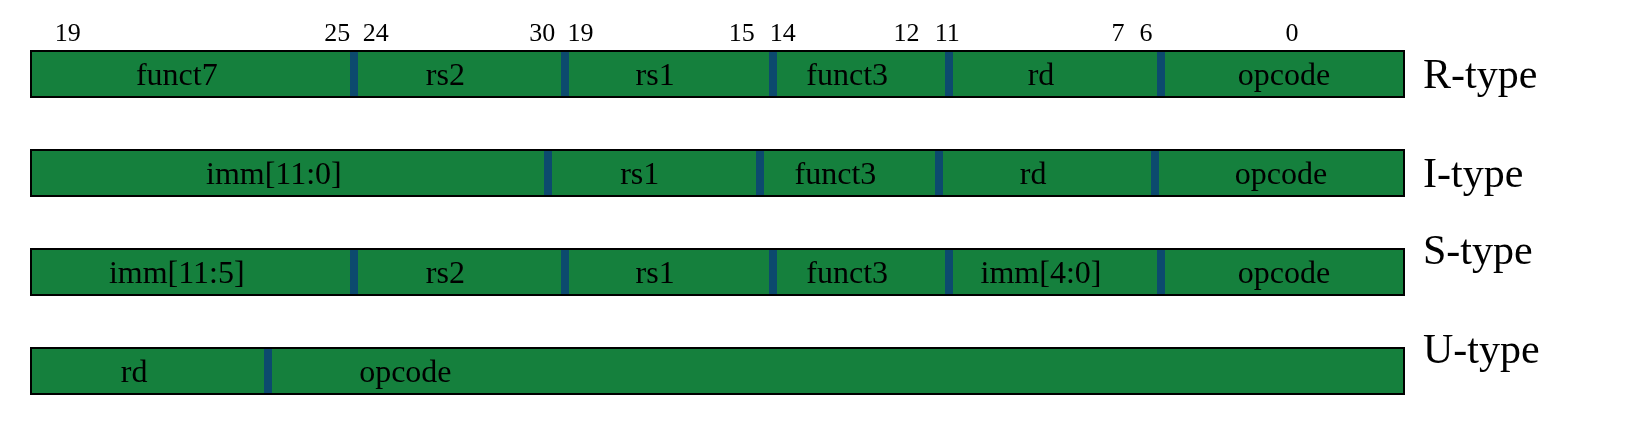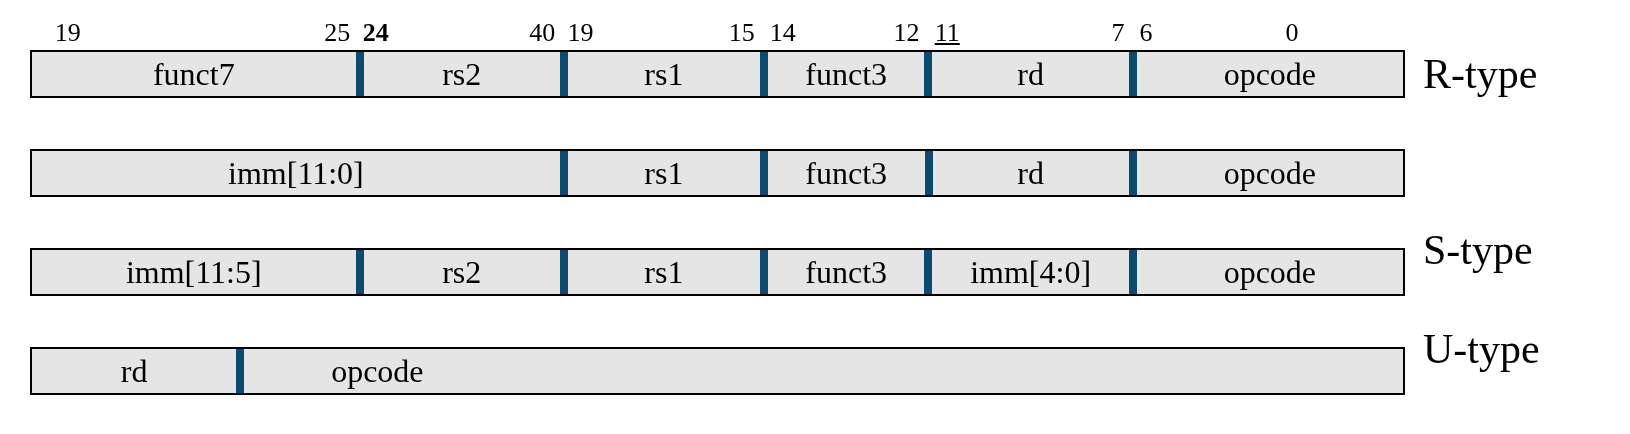--- a/index.html
+++ b/index.html
@@ -36,21 +36,22 @@
     margin-bottom: 51px;
     height: 48px;
     display: flex;
     align-items: stretch;
   }
   .row-box {
     display: flex;
     width: 1375px;
     height: 100%;
     border: 2px solid #000000;
-    background: #e5e5e5;
+    background: #15803d;
+    gap: 28px;
   }
   .field {
     display: flex;
     align-items: center;
     justify-content: center;
     font-size: 32px;
     line-height: 1;
     border-left: 8px solid #0c4a6e;
     overflow: hidden;
     white-space: nowrap;
@@ -68,27 +69,27 @@
   .rows .row-line:nth-child(3) .type-label,
   .rows .row-line:nth-child(4) .type-label { transform: translateY(-22px); }
 </style>
 </head>
 <body>
 
 <div class="figure">
   <div class="ruler">
       <span class="bit-num" style="left: 1.8%;">19</span>
       <span class="bit-num end" style="left: 23.3%;">25</span>
-      <span class="bit-num" style="left: 24.2%; font-weight: bold;">24</span>
-      <span class="bit-num end" style="left: 38.2%;">40</span>
+      <span class="bit-num" style="left: 24.2%;">24</span>
+      <span class="bit-num end" style="left: 38.2%;">30</span>
       <span class="bit-num" style="left: 39.1%;">19</span>
       <span class="bit-num end" style="left: 52.7%;">15</span>
       <span class="bit-num" style="left: 53.8%;">14</span>
       <span class="bit-num end" style="left: 64.7%;">12</span>
-      <span class="bit-num" style="left: 65.8%; text-decoration: underline;">11</span>
+      <span class="bit-num" style="left: 65.8%;">11</span>
       <span class="bit-num end" style="left: 79.6%;">7</span>
       <span class="bit-num" style="left: 80.7%;">6</span>
       <span class="bit-num" style="left: 91.3%;">0</span>
     </div>
   <div class="rows">
       <div class="row-line">
         <div class="row-box">
           <div class="field" style="width: 23.6%;">funct7</div>
           <div class="field" style="width: 14.9%;">rs2</div>
           <div class="field" style="width: 14.6%;">rs1</div>
@@ -99,20 +100,21 @@
         <div class="type-label">R-type</div>
       </div>
       <div class="row-line">
         <div class="row-box">
           <div class="field" style="width: 38.5%;">imm[11:0]</div>
           <div class="field" style="width: 14.6%;">rs1</div>
           <div class="field" style="width: 12%;">funct3</div>
           <div class="field" style="width: 14.9%;">rd</div>
           <div class="field" style="width: 20%;">opcode</div>
         </div>
+        <div class="type-label">I-type</div>
       </div>
       <div class="row-line">
         <div class="row-box">
           <div class="field" style="width: 23.6%; text-align: right;">imm[11:5]</div>
           <div class="field" style="width: 14.9%;">rs2</div>
           <div class="field" style="width: 14.6%;">rs1</div>
           <div class="field" style="width: 12%;">funct3</div>
           <div class="field" style="width: 14.9%;">imm[4:0]</div>
           <div class="field" style="width: 20%;">opcode</div>
         </div>

